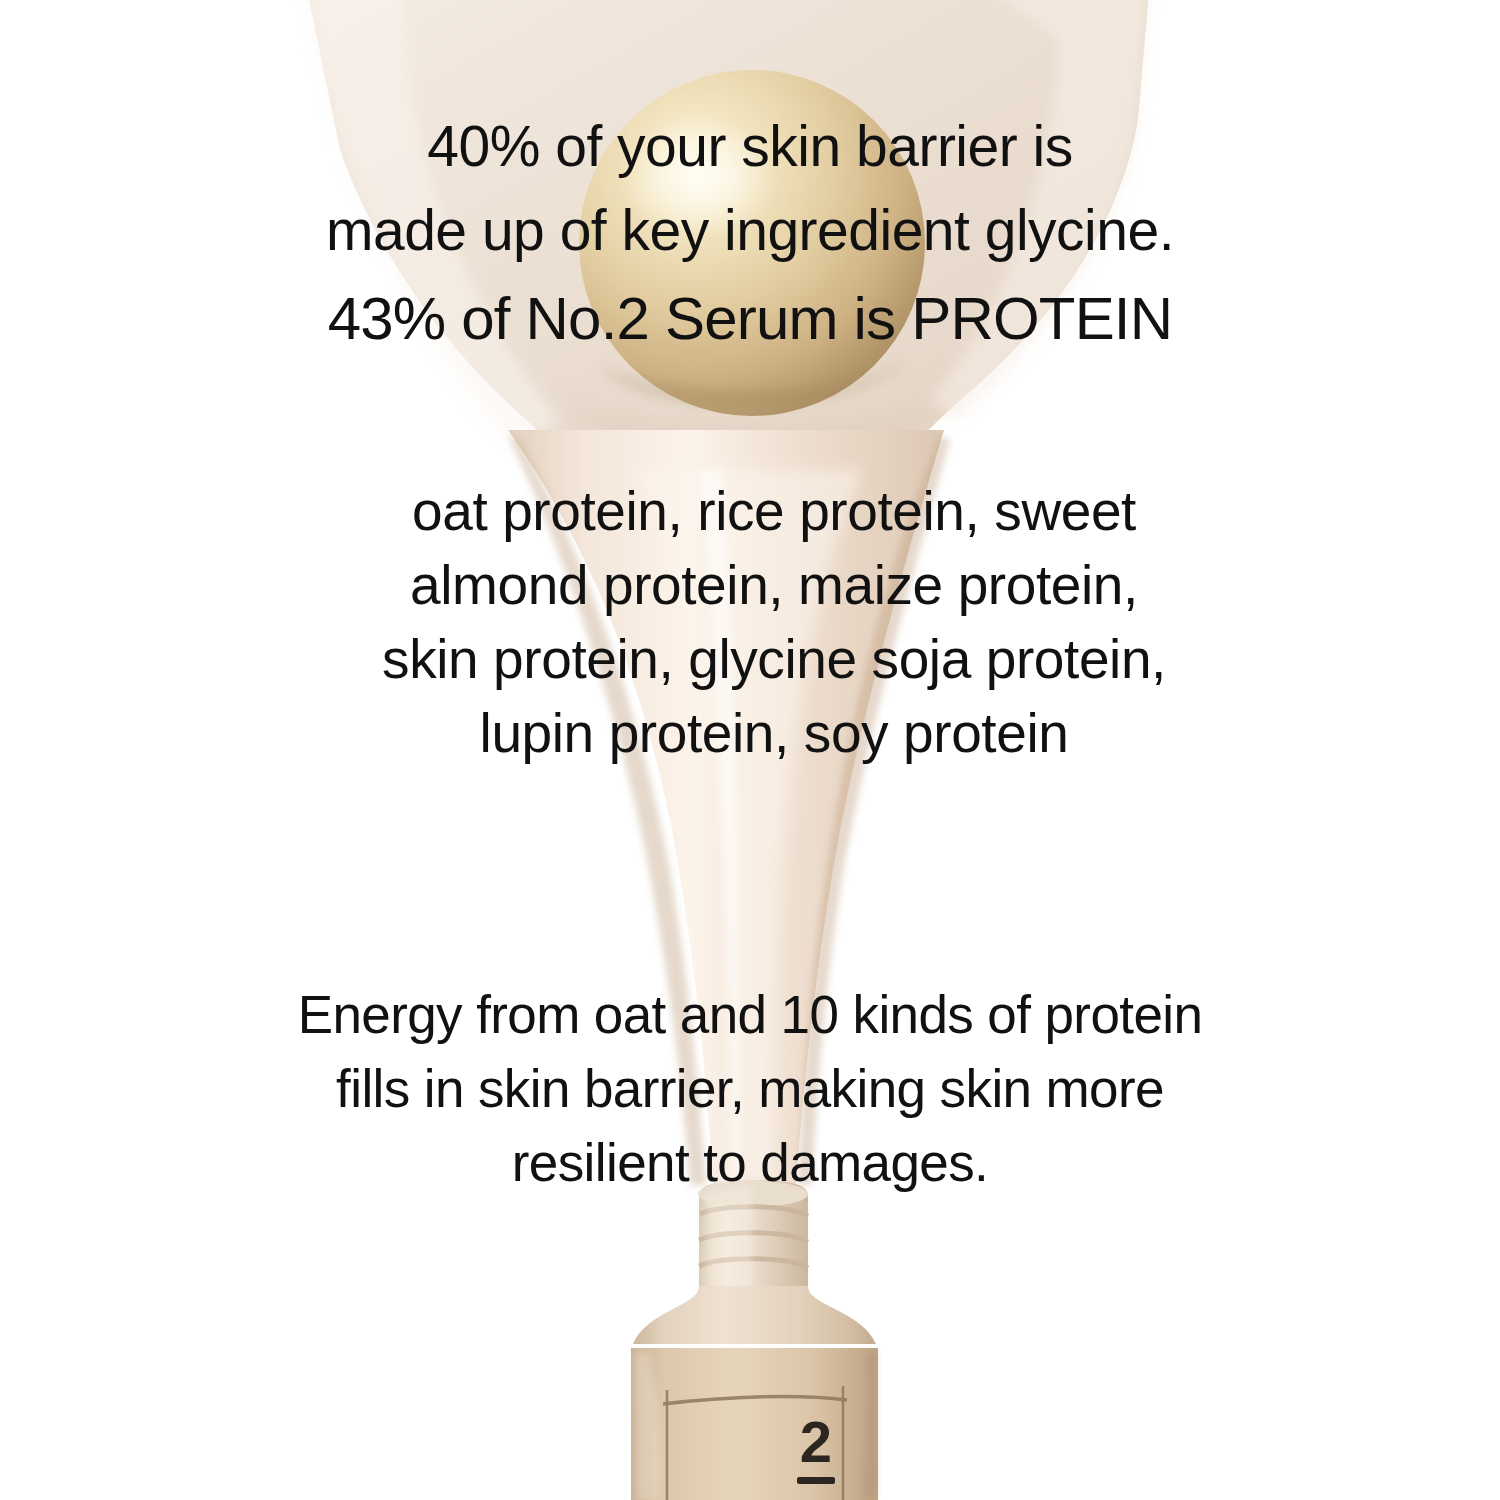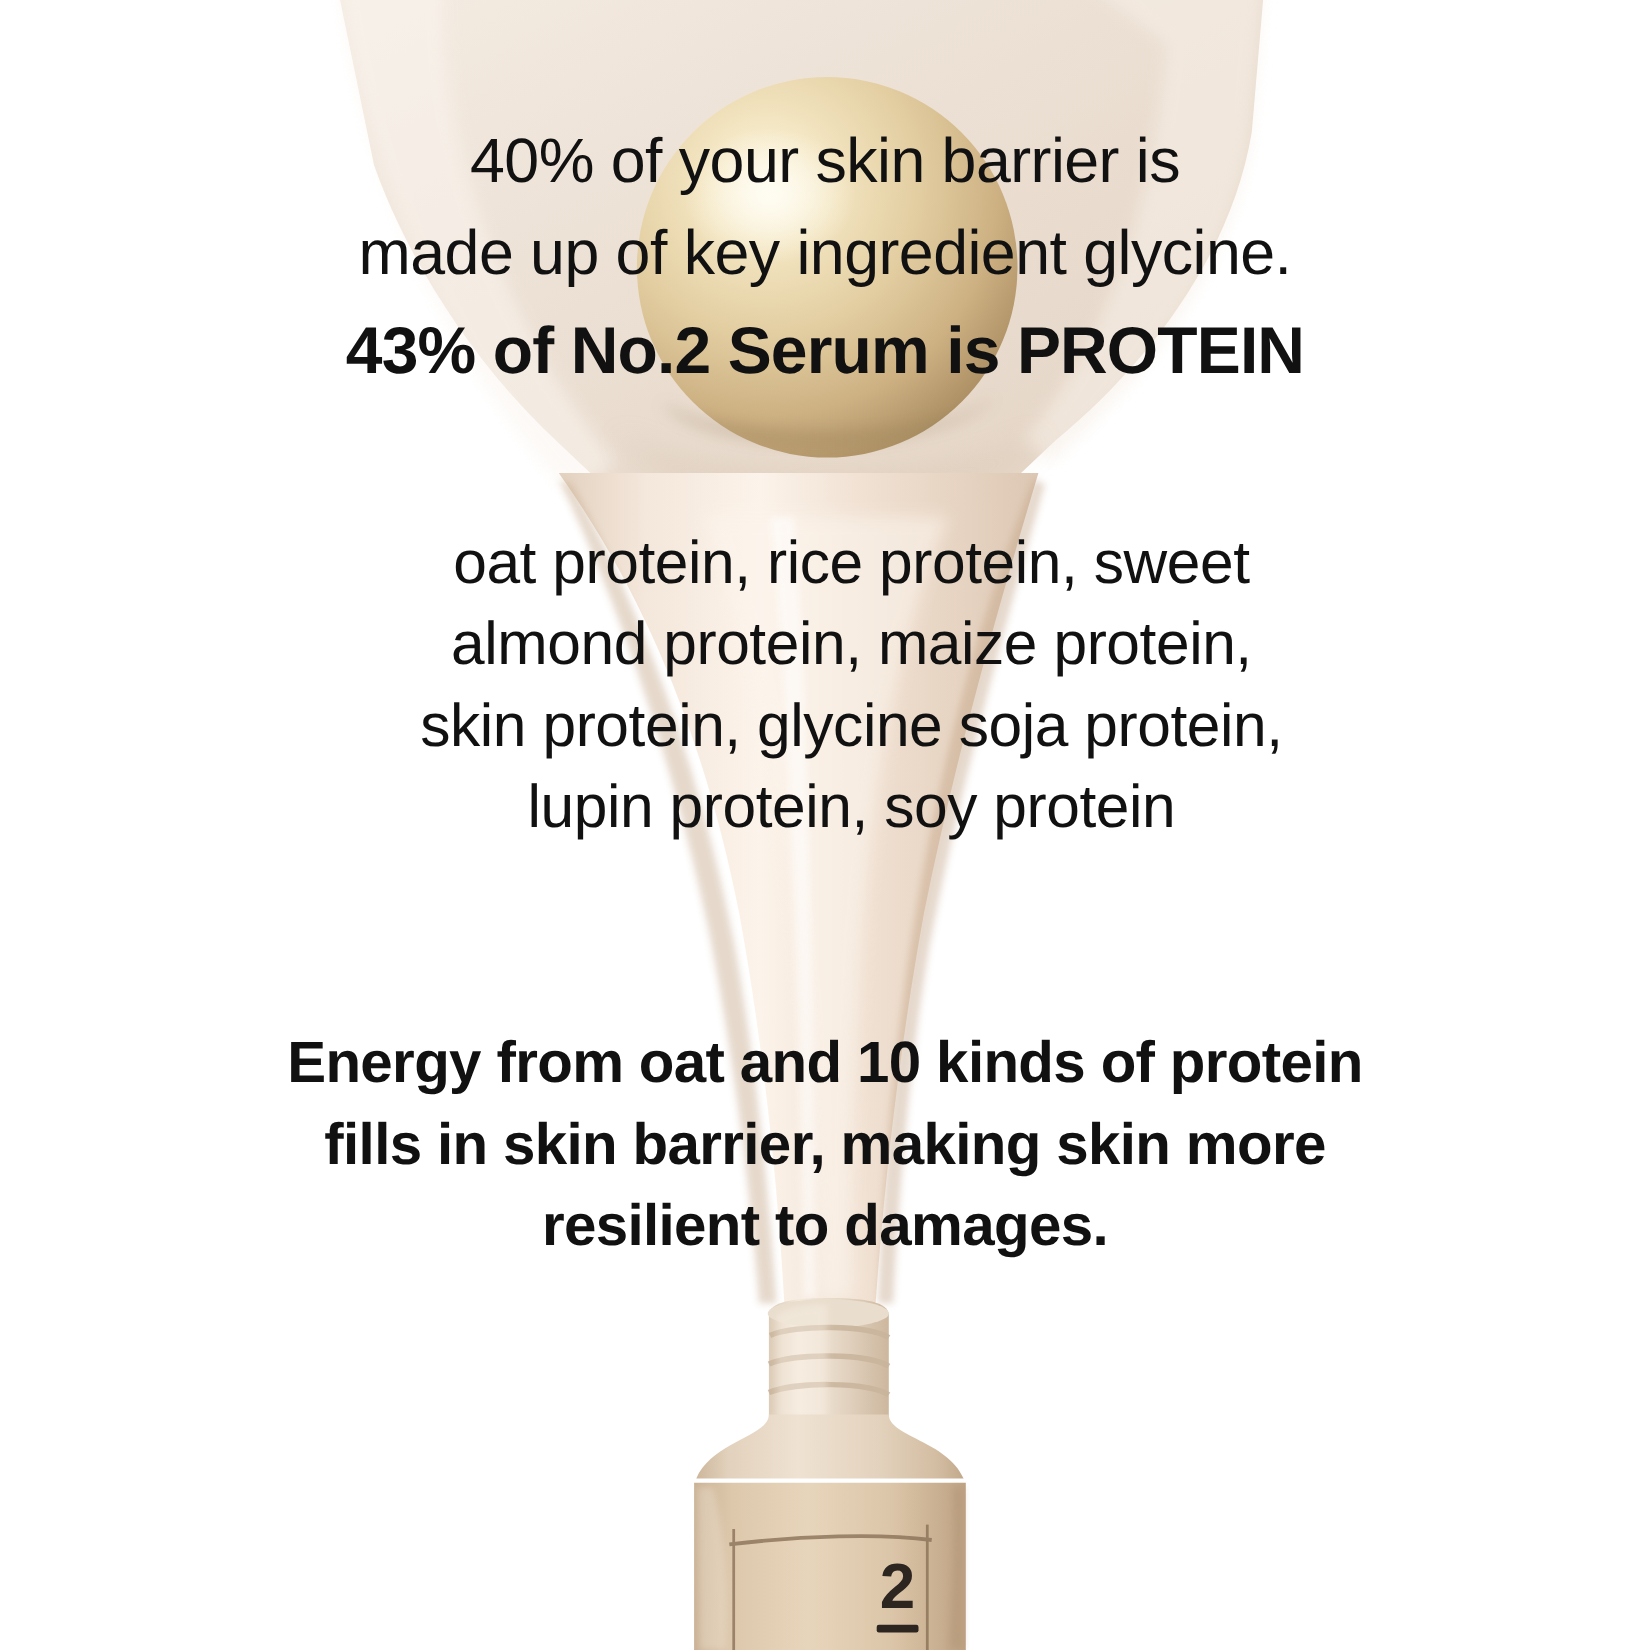--- a/index.html
+++ b/index.html
@@ -43,42 +43,42 @@
 
   .headline {
     top: 104px;
     font-size: 57px;
     line-height: 84px;
     font-weight: 400;
     letter-spacing: -0.5px;
   }
   .headline .strong {
     display: block;
-    font-weight: 700;
+    font-weight: 400;
     font-size: 60px;
     line-height: 86px;
     letter-spacing: -0.8px;
     margin-top: 4px;
   }
 
   .ingredients {
     top: 474px;
     font-size: 55px;
     line-height: 74px;
     font-weight: 400;
     letter-spacing: -0.4px;
     margin-left: 24px;
   }
   .ingredients .ln { display: block; }
 
   .benefit {
-    top: 930px;
+    top: 978px;
     font-size: 53px;
     line-height: 74px;
-    font-weight: 700;
+    font-weight: 400;
     letter-spacing: -0.6px;
   }
   .benefit .ln { display: block; }
 
   
 </style>
 </head>
 <body>
 
 <div id="stage">

